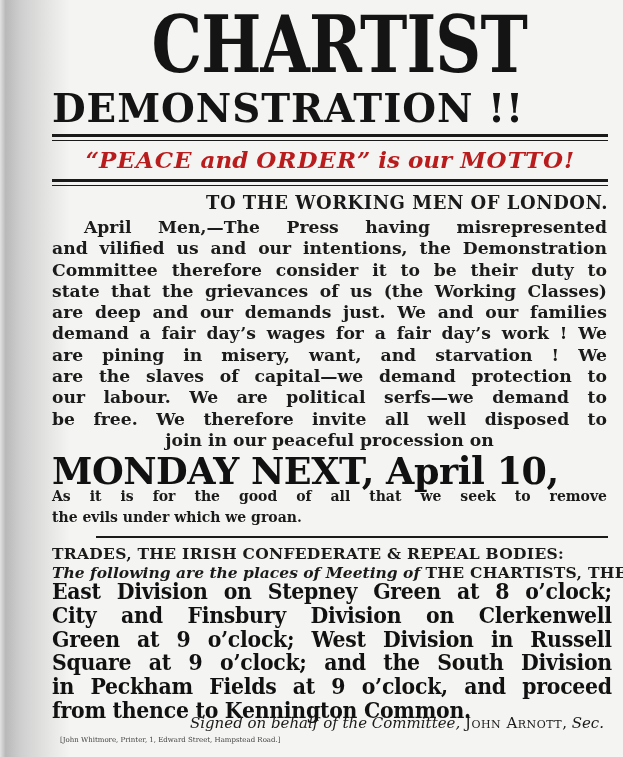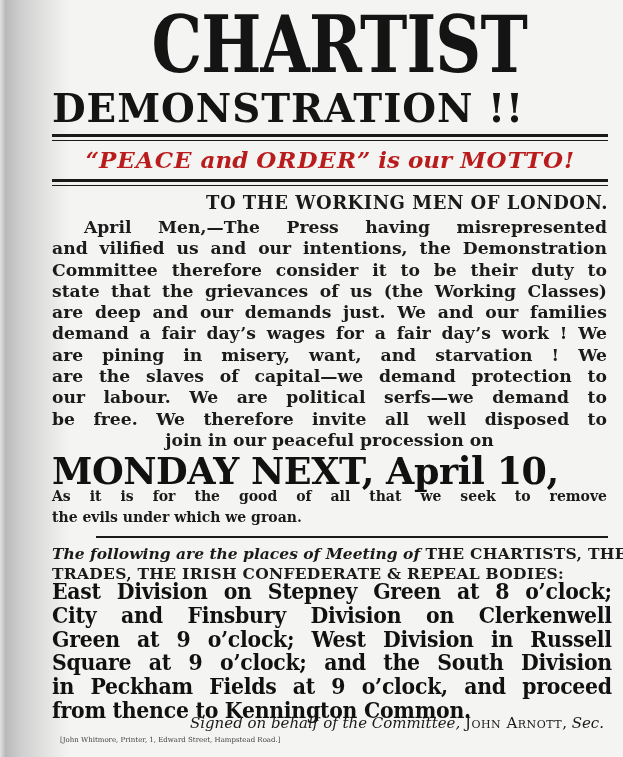--- a/index.html
+++ b/index.html
@@ -152,22 +152,22 @@
   <div class="headline">MONDAY NEXT, April 10,</div>
 
   <div class="after-text">
     <span class="line justify">As it is for the good of all that we seek to remove</span>
     <span class="line">the evils under which we groan.</span>
   </div>
 
   <div class="rule-single" style="top:536px; left:44px; width:512px;"></div>
 
   <div class="places-intro">
+    <span class="line caps">TRADES, THE IRISH CONFEDERATE &amp; REPEAL BODIES:</span>
     <span class="line"><span class="it">The following are the places of Meeting of </span><span class="caps">THE CHARTISTS, THE</span></span>
-    <span class="line caps">TRADES, THE IRISH CONFEDERATE &amp; REPEAL BODIES:</span>
   </div>
 
   <div class="places">
     <span class="line">East Division on Stepney Green at 8 o’clock;</span>
     <span class="line">City and Finsbury Division on Clerkenwell</span>
     <span class="line">Green at 9 o’clock; West Division in Russell</span>
     <span class="line">Square at 9 o’clock; and the South Division</span>
     <span class="line">in Peckham Fields at 9 o’clock, and proceed</span>
     <span class="line last">from thence to Kennington Common.</span>
   </div>

